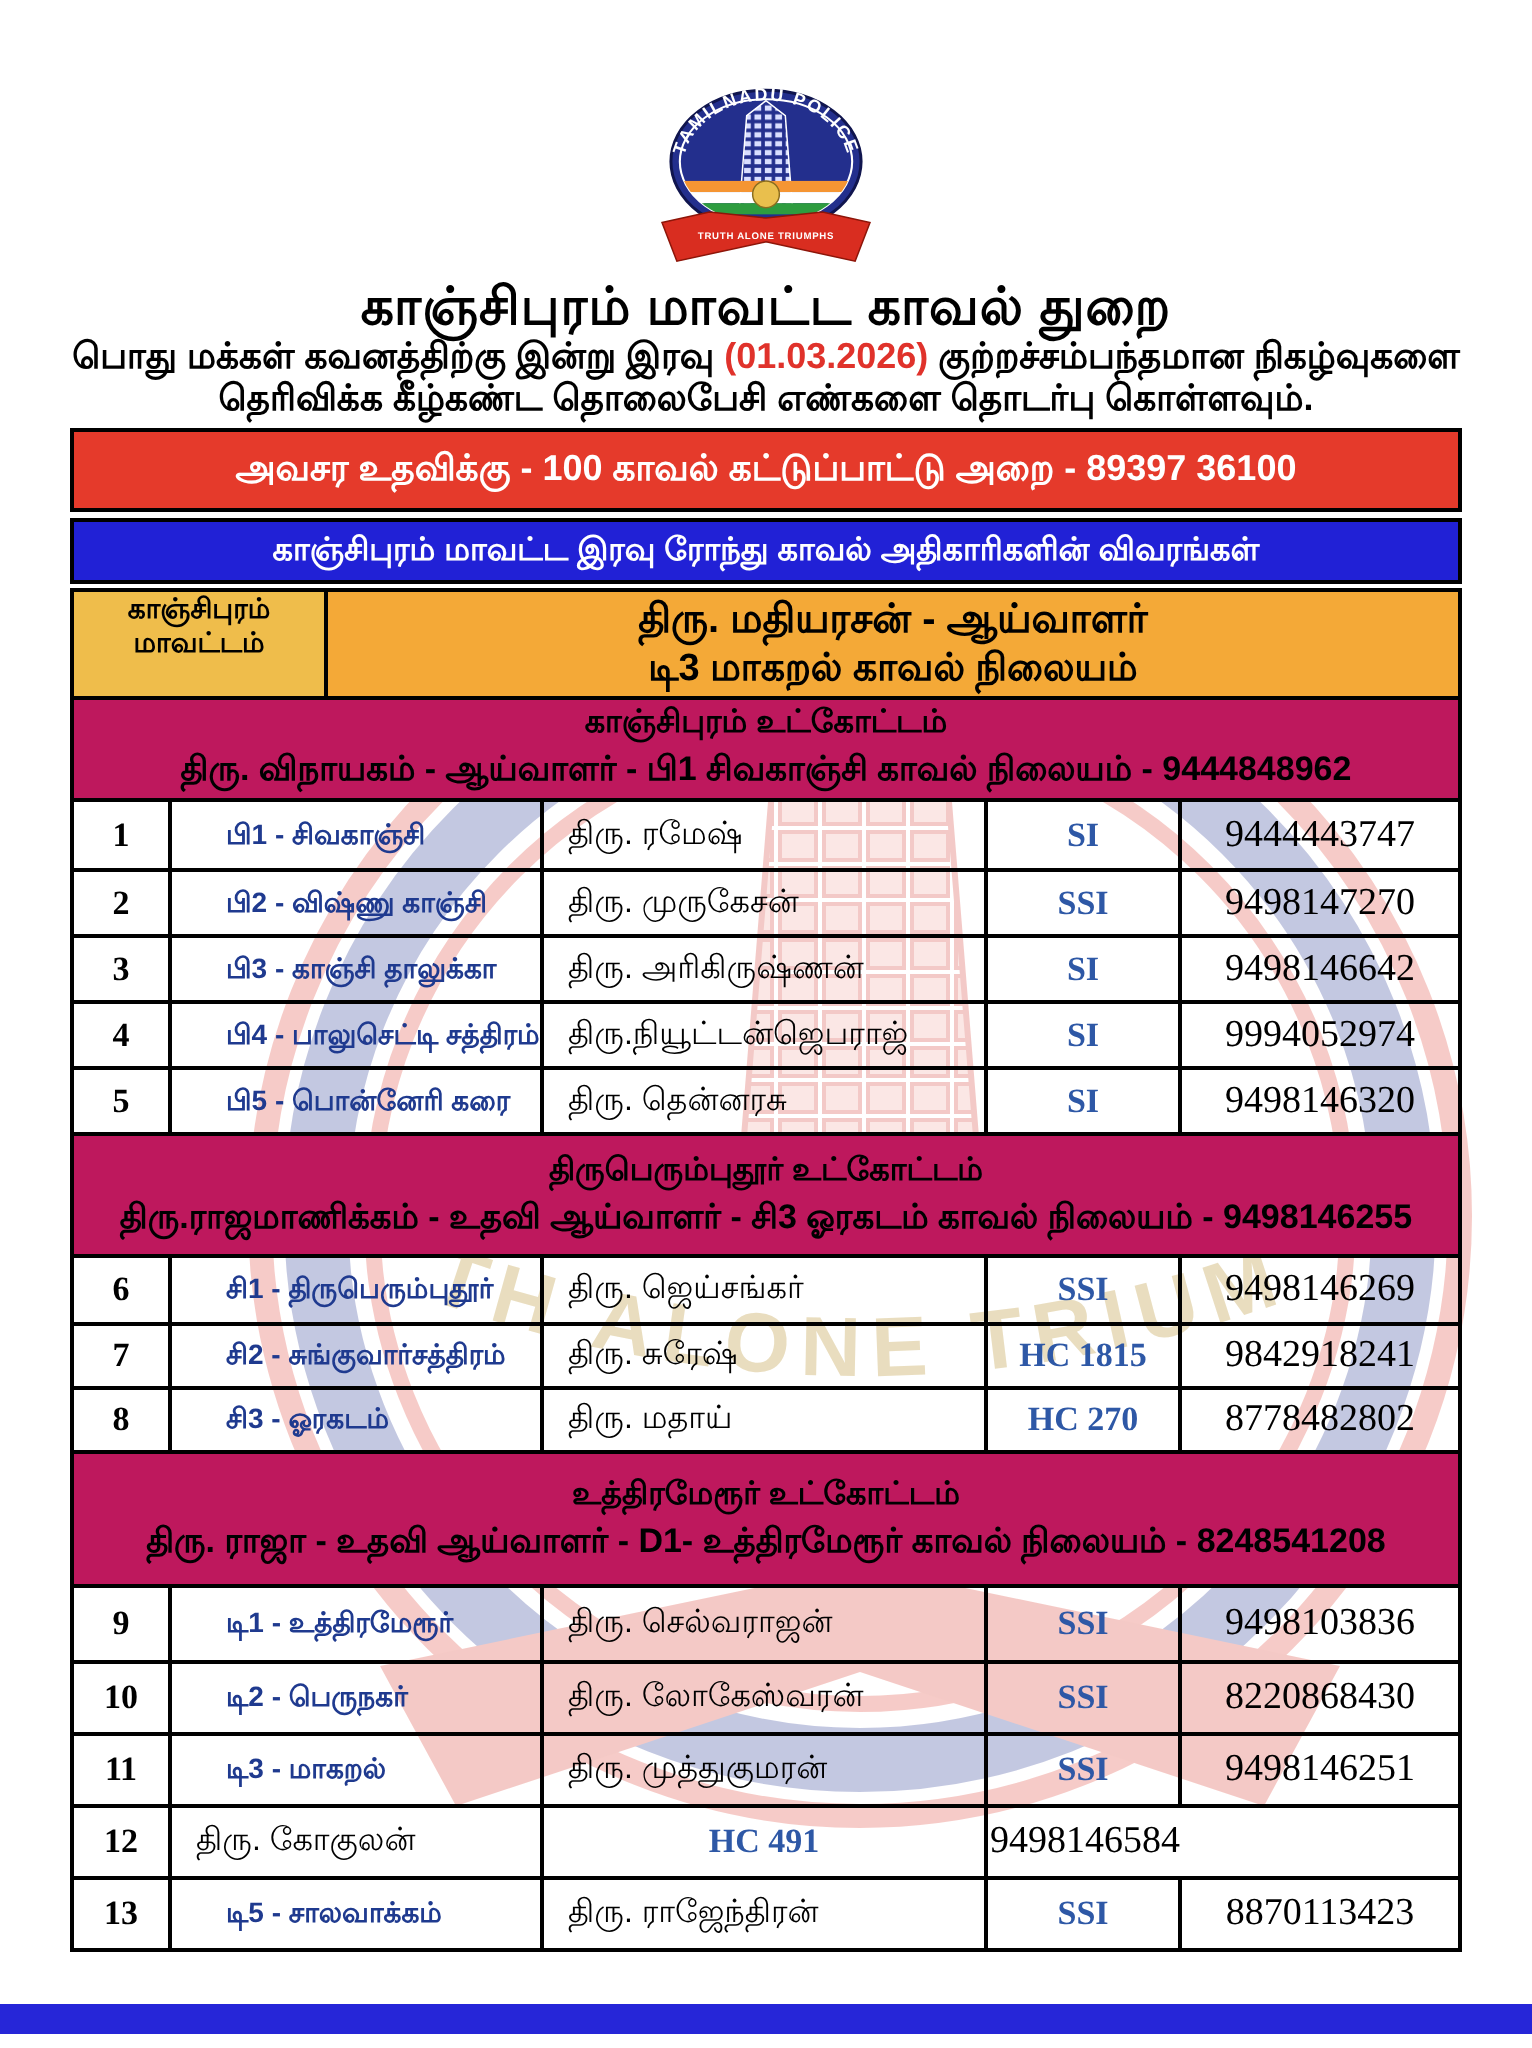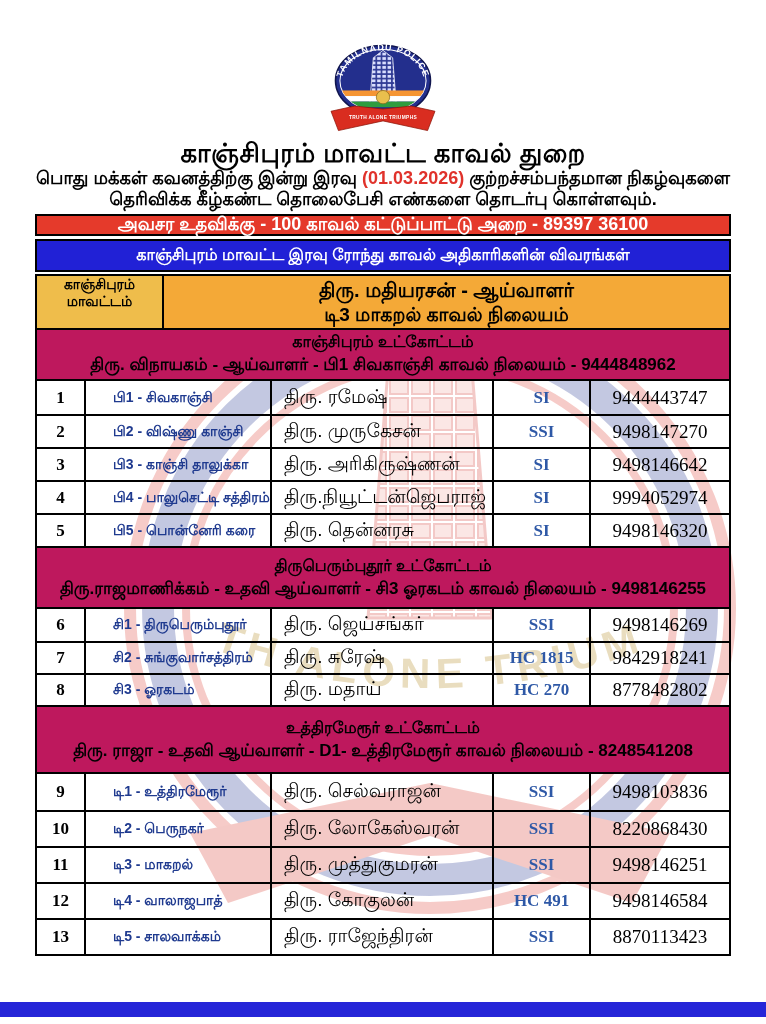--- a/index.html
+++ b/index.html
@@ -6,21 +6,21 @@
   html,body{background:#fff}
   .page{position:relative;width:766px;height:1024px;background:#fff;overflow:hidden;
         font-family:"Liberation Sans",sans-serif;color:#000}
   .content{position:relative;z-index:1}
   .logo-wrap{display:flex;justify-content:center;padding-top:34px}
   .title{text-align:center;font-size:26px;font-weight:bold;line-height:30px;letter-spacing:.5px}
   .notice{text-align:center;font-size:18px;font-weight:bold;line-height:21px}
   .notice .date{color:#E0322B}
   .band{margin:0 35px;border:2px solid #000;display:flex;align-items:center;justify-content:center;
         color:#fff;font-weight:bold;text-align:center}
-  .band.red{background:#E53A2B;height:22px;font-size:18px;margin-top:4px}
+  .band.red{background:#E53A2B;height:42px;font-size:18px;margin-top:4px}
   .band.blue{background:#2121D6;height:33px;font-size:16px;margin-top:3px}
   .table{margin:2px 35px 0;border:2px solid #000;background:transparent}
   .drow{display:flex;height:52px}
   .dleft{width:127px;background:#EFBD4B;border-right:2px solid #000;display:flex;flex-direction:column;
          justify-content:flex-start;text-align:center;font-weight:bold;font-size:14px;line-height:17px}
   .dright{flex:1;background:#F4A937;display:flex;flex-direction:column;justify-content:center;
           text-align:center;font-weight:bold}
   .dright .l1{font-size:20px;line-height:25px}
   .dright .l2{font-size:19px;line-height:24px}
   .ghead{background:#be185d;border-top:2px solid #000;border-bottom:2px solid #000;
@@ -32,21 +32,21 @@
   .ghead.pc{padding:10px 0 10px}
   .row{display:grid;grid-template-columns:49px 186px 222px 97px 1fr}
   .row + .row{border-top:2px solid #000}
   .rows-a .row{height:33px}
   .rows-b .row{height:32px}
   .rows-c .row{height:36px}
   .c{display:flex;align-items:center;border-right:2px solid #000;overflow:hidden}
   .c:last-child{border-right:none}
   .c.no{justify-content:center;font-family:"Liberation Serif",serif;font-weight:bold;font-size:17px}
   .c.beat{padding-left:27px;color:#1F3A8F;font-weight:bold;font-size:14px}
-  .c.officer{padding-left:12px;font-size:19px}
+  .c.officer{padding-left:12px;font-size:16px}
   .c.rank{justify-content:center;color:#2E58A6;font-family:"Liberation Serif",serif;font-weight:bold;font-size:17px}
   .c.phone{justify-content:center;font-family:"Liberation Serif",serif;font-size:19px}
   .watermark{position:absolute;left:80px;top:288px;z-index:0;opacity:.3}
   .footer-bar{position:absolute;left:0;top:1002px;width:100%;height:15px;background:#2626D8}
 </style>
 </head>
 <body>
 
 <div class="page">
 
@@ -209,21 +209,20 @@
         </div>
         <div class="row">
           <div class="c no">11</div>
           <div class="c beat">டி3 - மாகறல்</div>
           <div class="c officer">திரு. முத்துகுமரன்</div>
           <div class="c rank">SSI</div>
           <div class="c phone">9498146251</div>
         </div>
         <div class="row">
           <div class="c no">12</div>
-          <div class="c beat">டி4 - வாலாஜபாத்</div>
           <div class="c officer">திரு. கோகுலன்</div>
           <div class="c rank">HC 491</div>
           <div class="c phone">9498146584</div>
         </div>
         <div class="row">
           <div class="c no">13</div>
           <div class="c beat">டி5 - சாலவாக்கம்</div>
           <div class="c officer">திரு. ராஜேந்திரன்</div>
           <div class="c rank">SSI</div>
           <div class="c phone">8870113423</div>

